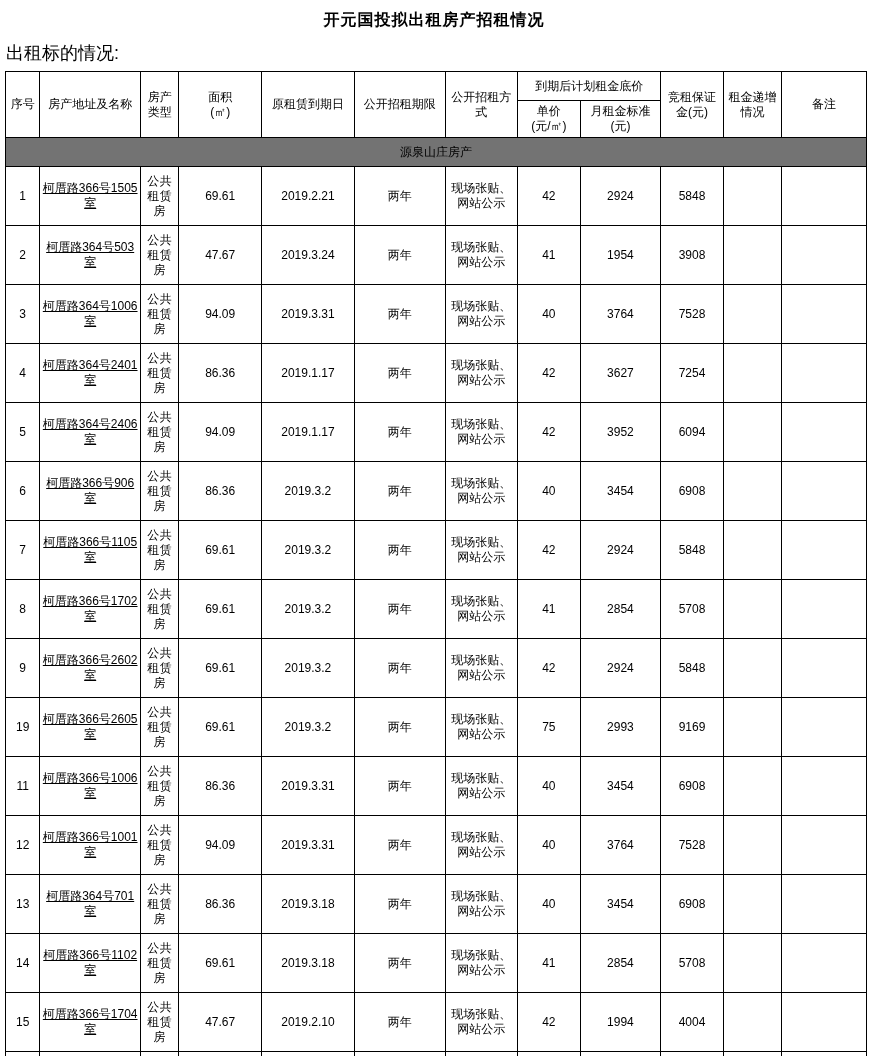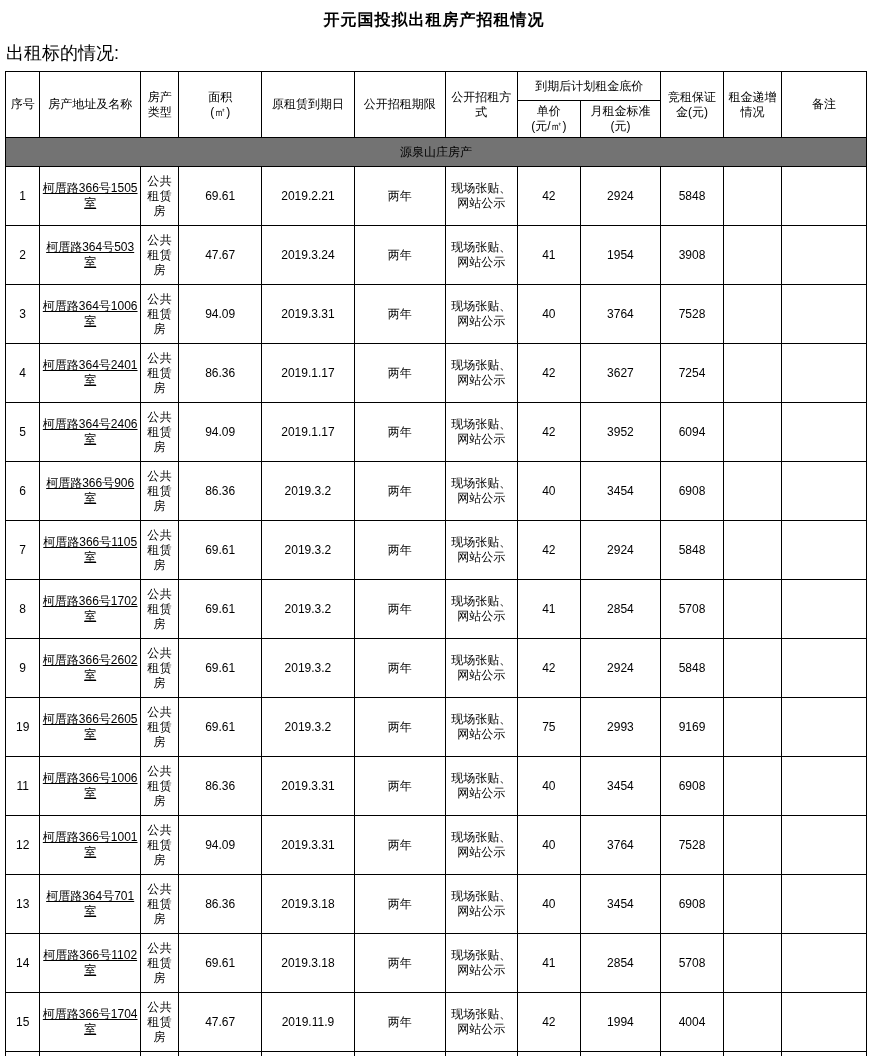--- a/index.html
+++ b/index.html
@@ -335,21 +335,21 @@
           <td class="rowh">2854</td>
           <td class="rowh">5708</td>
           <td class="rowh"></td>
           <td class="rowh"></td>
         </tr>
         <tr>
           <td class="rowh">15</td>
           <td class="rowh addr">柯厝路366号1704室</td>
           <td class="rowh type">公共租赁房</td>
           <td class="rowh">47.67</td>
-          <td class="rowh">2019.11.9</td>
+          <td class="rowh">2019.2.10</td>
           <td class="rowh">两年</td>
           <td class="rowh">现场张贴、网站公示</td>
           <td class="rowh">42</td>
           <td class="rowh">1994</td>
           <td class="rowh">4004</td>
           <td class="rowh"></td>
           <td class="rowh"></td>
         </tr>
         <tr>
           <td class="rowh">16</td>

